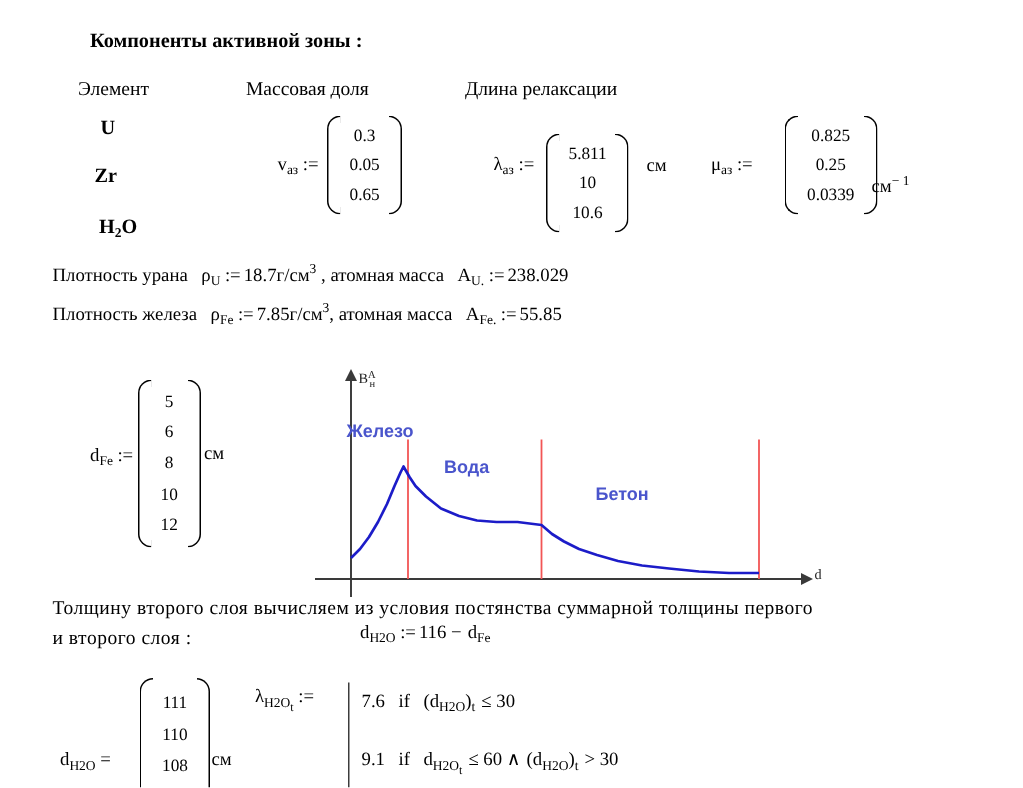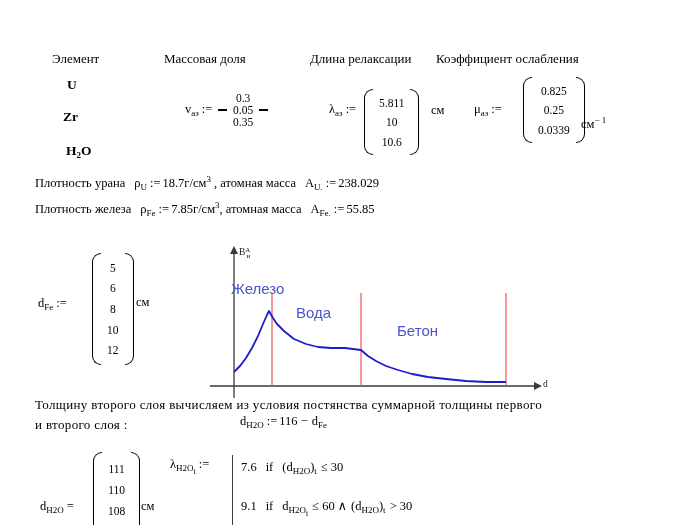--- a/index.html
+++ b/index.html
@@ -18,49 +18,49 @@
   .pl{border:1.4px solid #000;border-right:none;border-radius:9px 0 0 9px;}
   .pr{border:1.4px solid #000;border-left:none;border-radius:0 9px 9px 0;}
   .mv{display:flex;flex-direction:column;justify-content:space-evenly;text-align:center;
       padding:0 6px;font-size:11.5px;}
   .mv.fixed{justify-content:flex-start;padding-top:7px;}
   .mv.fixed div{height:21px;line-height:21px;}
   .ifbar{position:absolute;width:0;border-left:1.8px solid #3c3c3c;}
   .caserow{position:absolute;white-space:nowrap;font-size:12.5px;}
   .caserow .kw{margin:0 9px;}
   .slabel{position:absolute;white-space:nowrap;font-family:"Liberation Sans",sans-serif;
-          font-size:15px;color:#4a55cc;}
+          font-size:12px;color:#4a55cc;font-weight:bold;}
   .axlabel{position:absolute;white-space:nowrap;font-size:9.5px;color:#222;text-align:center;}
   .para{letter-spacing:.35px;font-size:13px;}
   .g8{margin-left:9px;}
   .g4{margin-left:4px;}
   svg{position:absolute;overflow:visible;}
 </style>
 </head>
 <body>
 
 <div id="canvas">
 
+  <div class="t bold" style="left:60px;top:19px;font-size:13.5px;">Компоненты активной зоны :</div>
 
   <div class="t hdr" style="left:52px;top:51px;">Элемент</div>
   <div class="t hdr" style="left:164px;top:51px;">Массовая доля</div>
   <div class="t hdr" style="left:310px;top:51px;">Длина релаксации</div>
-  <div class="t hdr" style="left:436px;top:51px;">Коэффициент ослабления</div>
 
   <div class="t elem" style="left:67px;top:77px;"><span>U</span><sub class="sb"></sub><span></span></div>
   <div class="t elem" style="left:63px;top:109px;"><span>Zr</span><sub class="sb"></sub><span></span></div>
   <div class="t elem" style="left:66px;top:143px;"><span>H</span><sub class="sb">2</sub><span>O</span></div>
 
   <div class="t" style="left:185px;top:102px;"><span>v</span><sub class="sb">аз</sub><span class="asn">:=</span></div>
-  <div class="mat" style="left:218px;top:77px;height:66px;align-items:center;">
+  <div class="mat" style="left:218px;top:77px;height:66px;">
     <div class="pl"></div>
     <div class="mv">
       <div>0.3</div>
       <div>0.05</div>
-      <div>0.35</div>
+      <div>0.65</div>
     </div>
     <div class="pr"></div>
   </div>
 
   <div class="t" style="left:329px;top:102px;"><span>λ</span><sub class="sb">аз</sub><span class="asn">:=</span></div>
   <div class="mat" style="left:364px;top:89px;height:66px;">
     <div class="pl"></div>
     <div class="mv">
       <div>5.811</div>
       <div>10</div>
@@ -84,21 +84,21 @@
 
   <div class="t" style="left:35px;top:174px;">
     <span>Плотность урана</span><span class="g8">ρ</span><sub class="sb">U</sub><span class="asn">:=</span><span>18.7г/см</span><sup class="sp">3</sup><span> , атомная масса</span><span class="g8">A</span><sub class="sb">U.</sub><span class="asn">:=</span><span>238.029</span>
   </div>
 
   <div class="t" style="left:35px;top:200px;">
     <span>Плотность железа</span><span class="g8">ρ</span><sub class="sb">Fe</sub><span class="asn">:=</span><span>7.85г/см</span><sup class="sp">3</sup><span>, атомная масса</span><span class="g8">A</span><sub class="sb">Fe.</sub><span class="asn">:=</span><span>55.85</span>
   </div>
 
 
-  <div class="t" style="left:38px;top:296px;text-align:center;"><span>d</span><sub class="sb">Fe</sub><span class="asn">:=</span></div>
+  <div class="t" style="left:60px;top:296px;text-align:center;"><span>d</span><sub class="sb">Fe</sub><span class="asn">:=</span></div>
   <div class="mat" style="left:92px;top:253px;height:112px;">
     <div class="pl"></div>
     <div class="mv">
       <div>5</div>
       <div>6</div>
       <div>8</div>
       <div>10</div>
       <div>12</div>
     </div>
     <div class="pr"></div>

